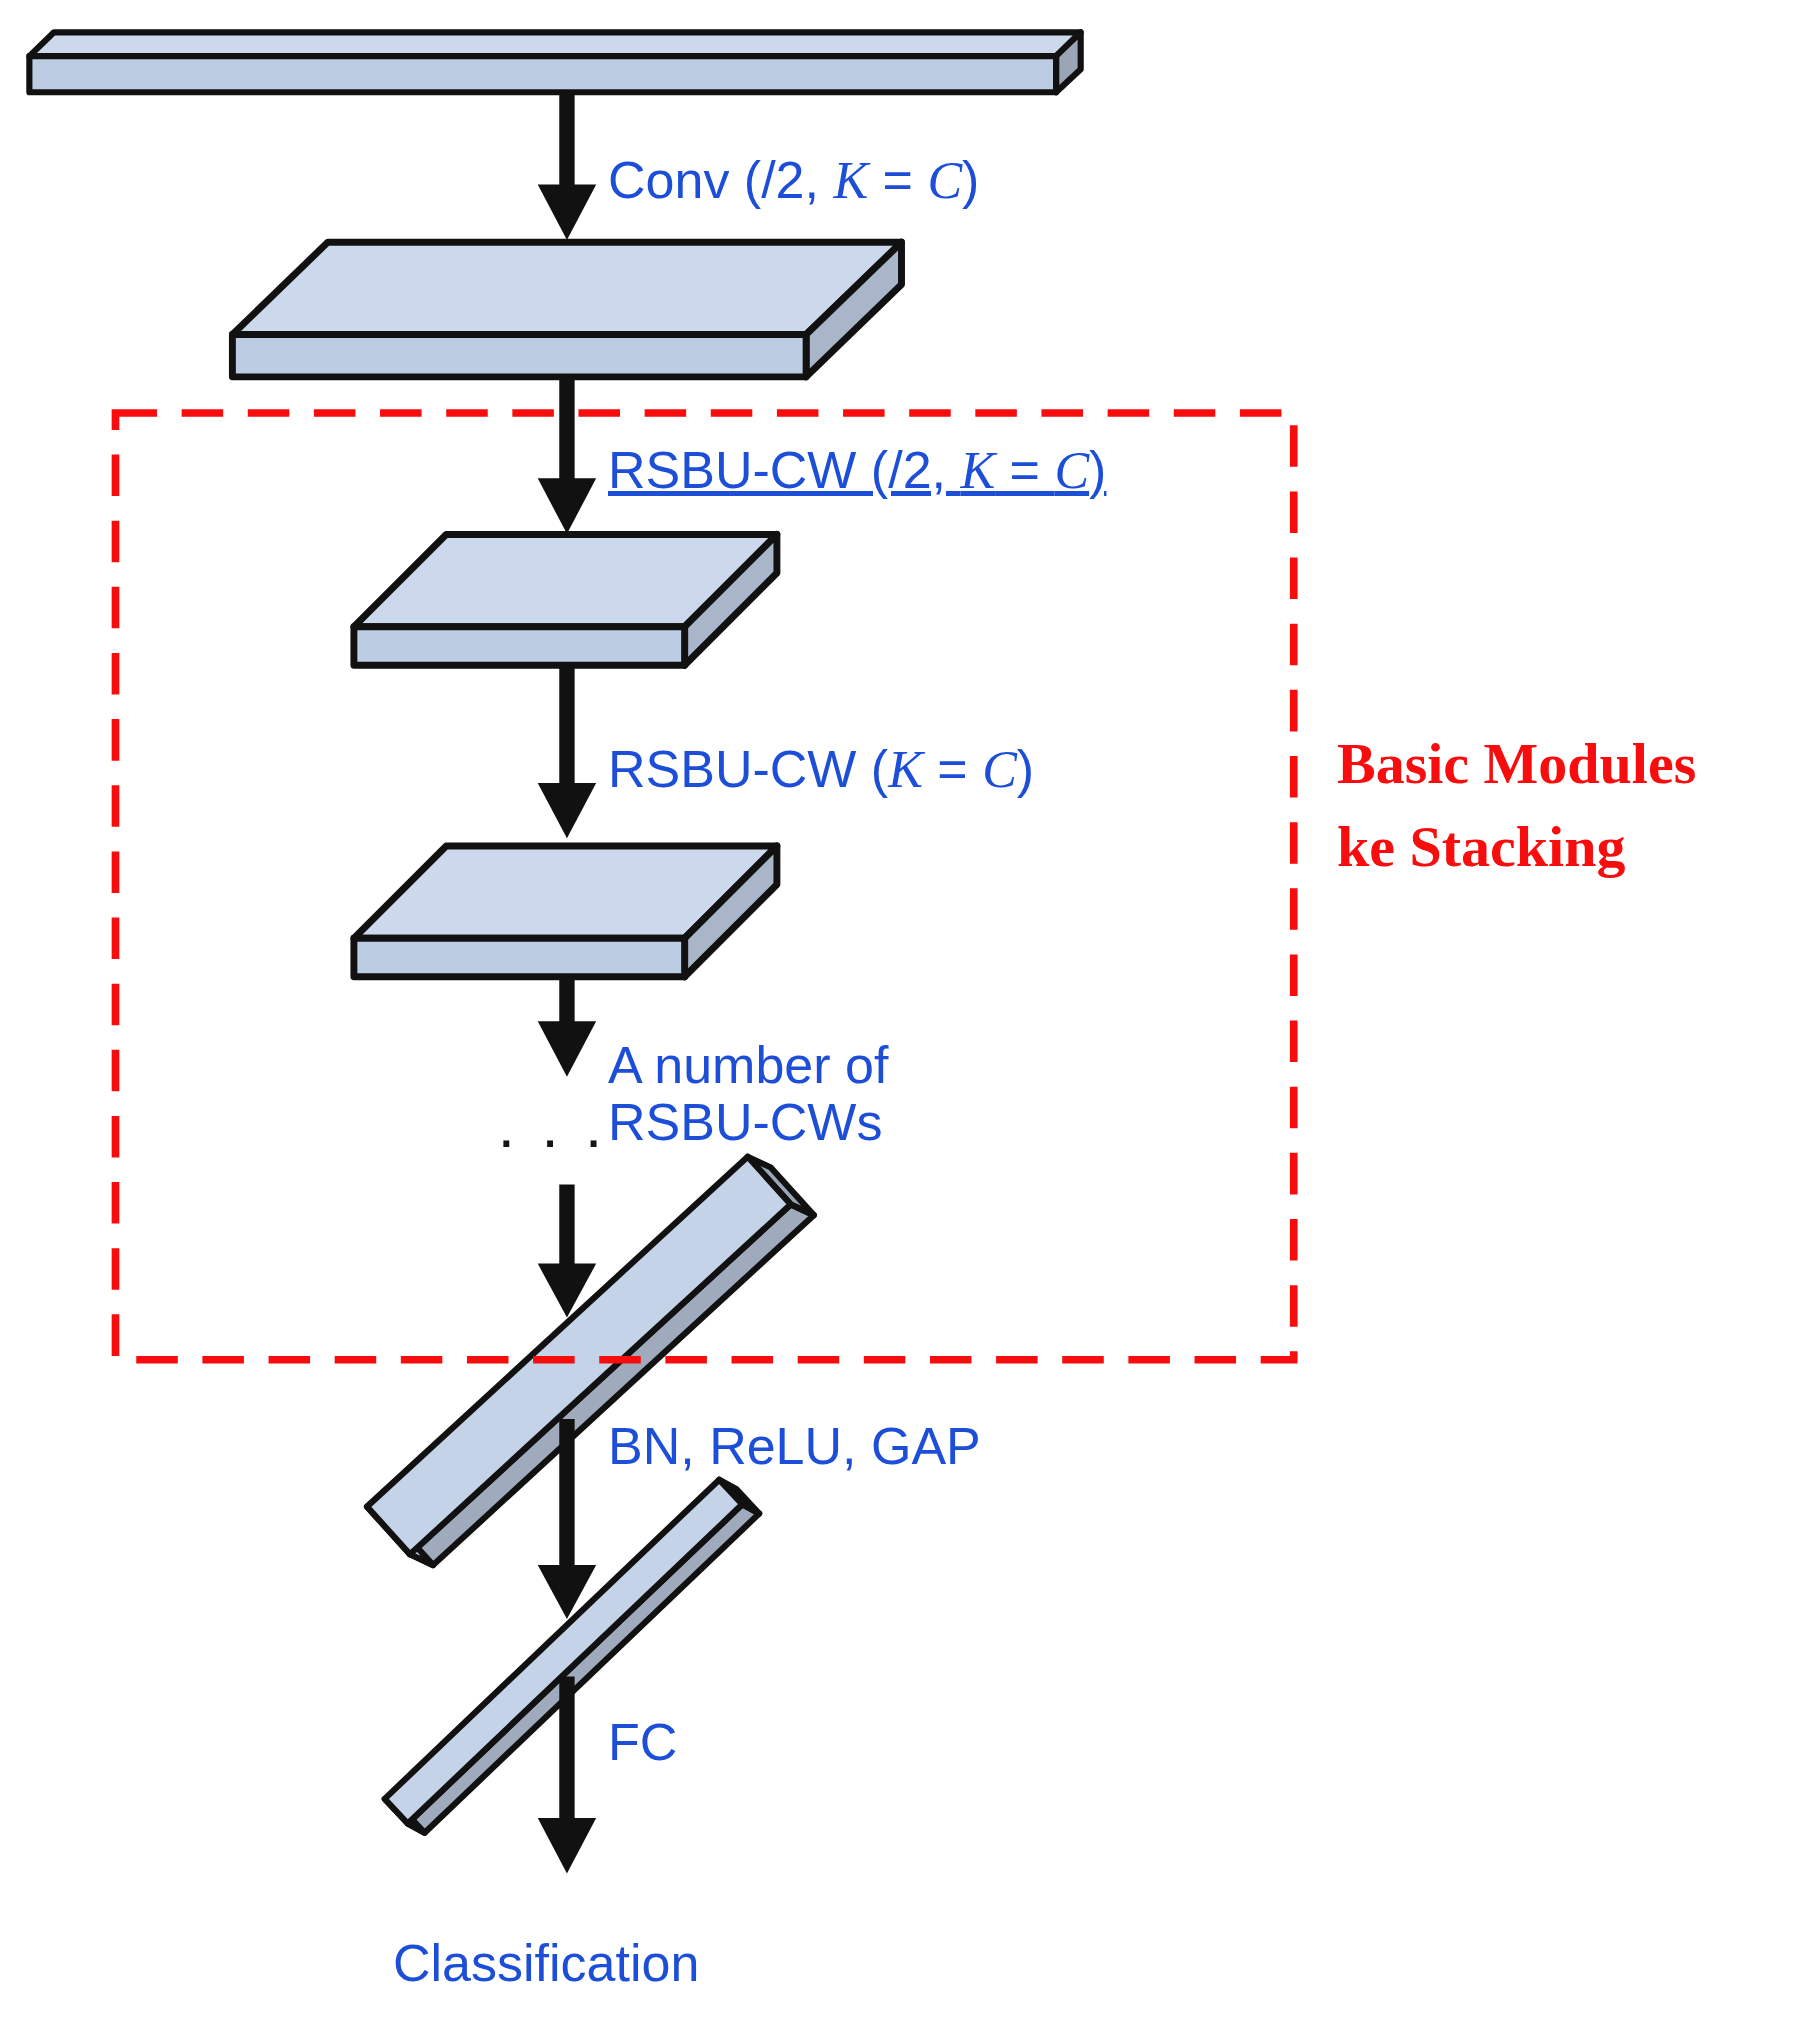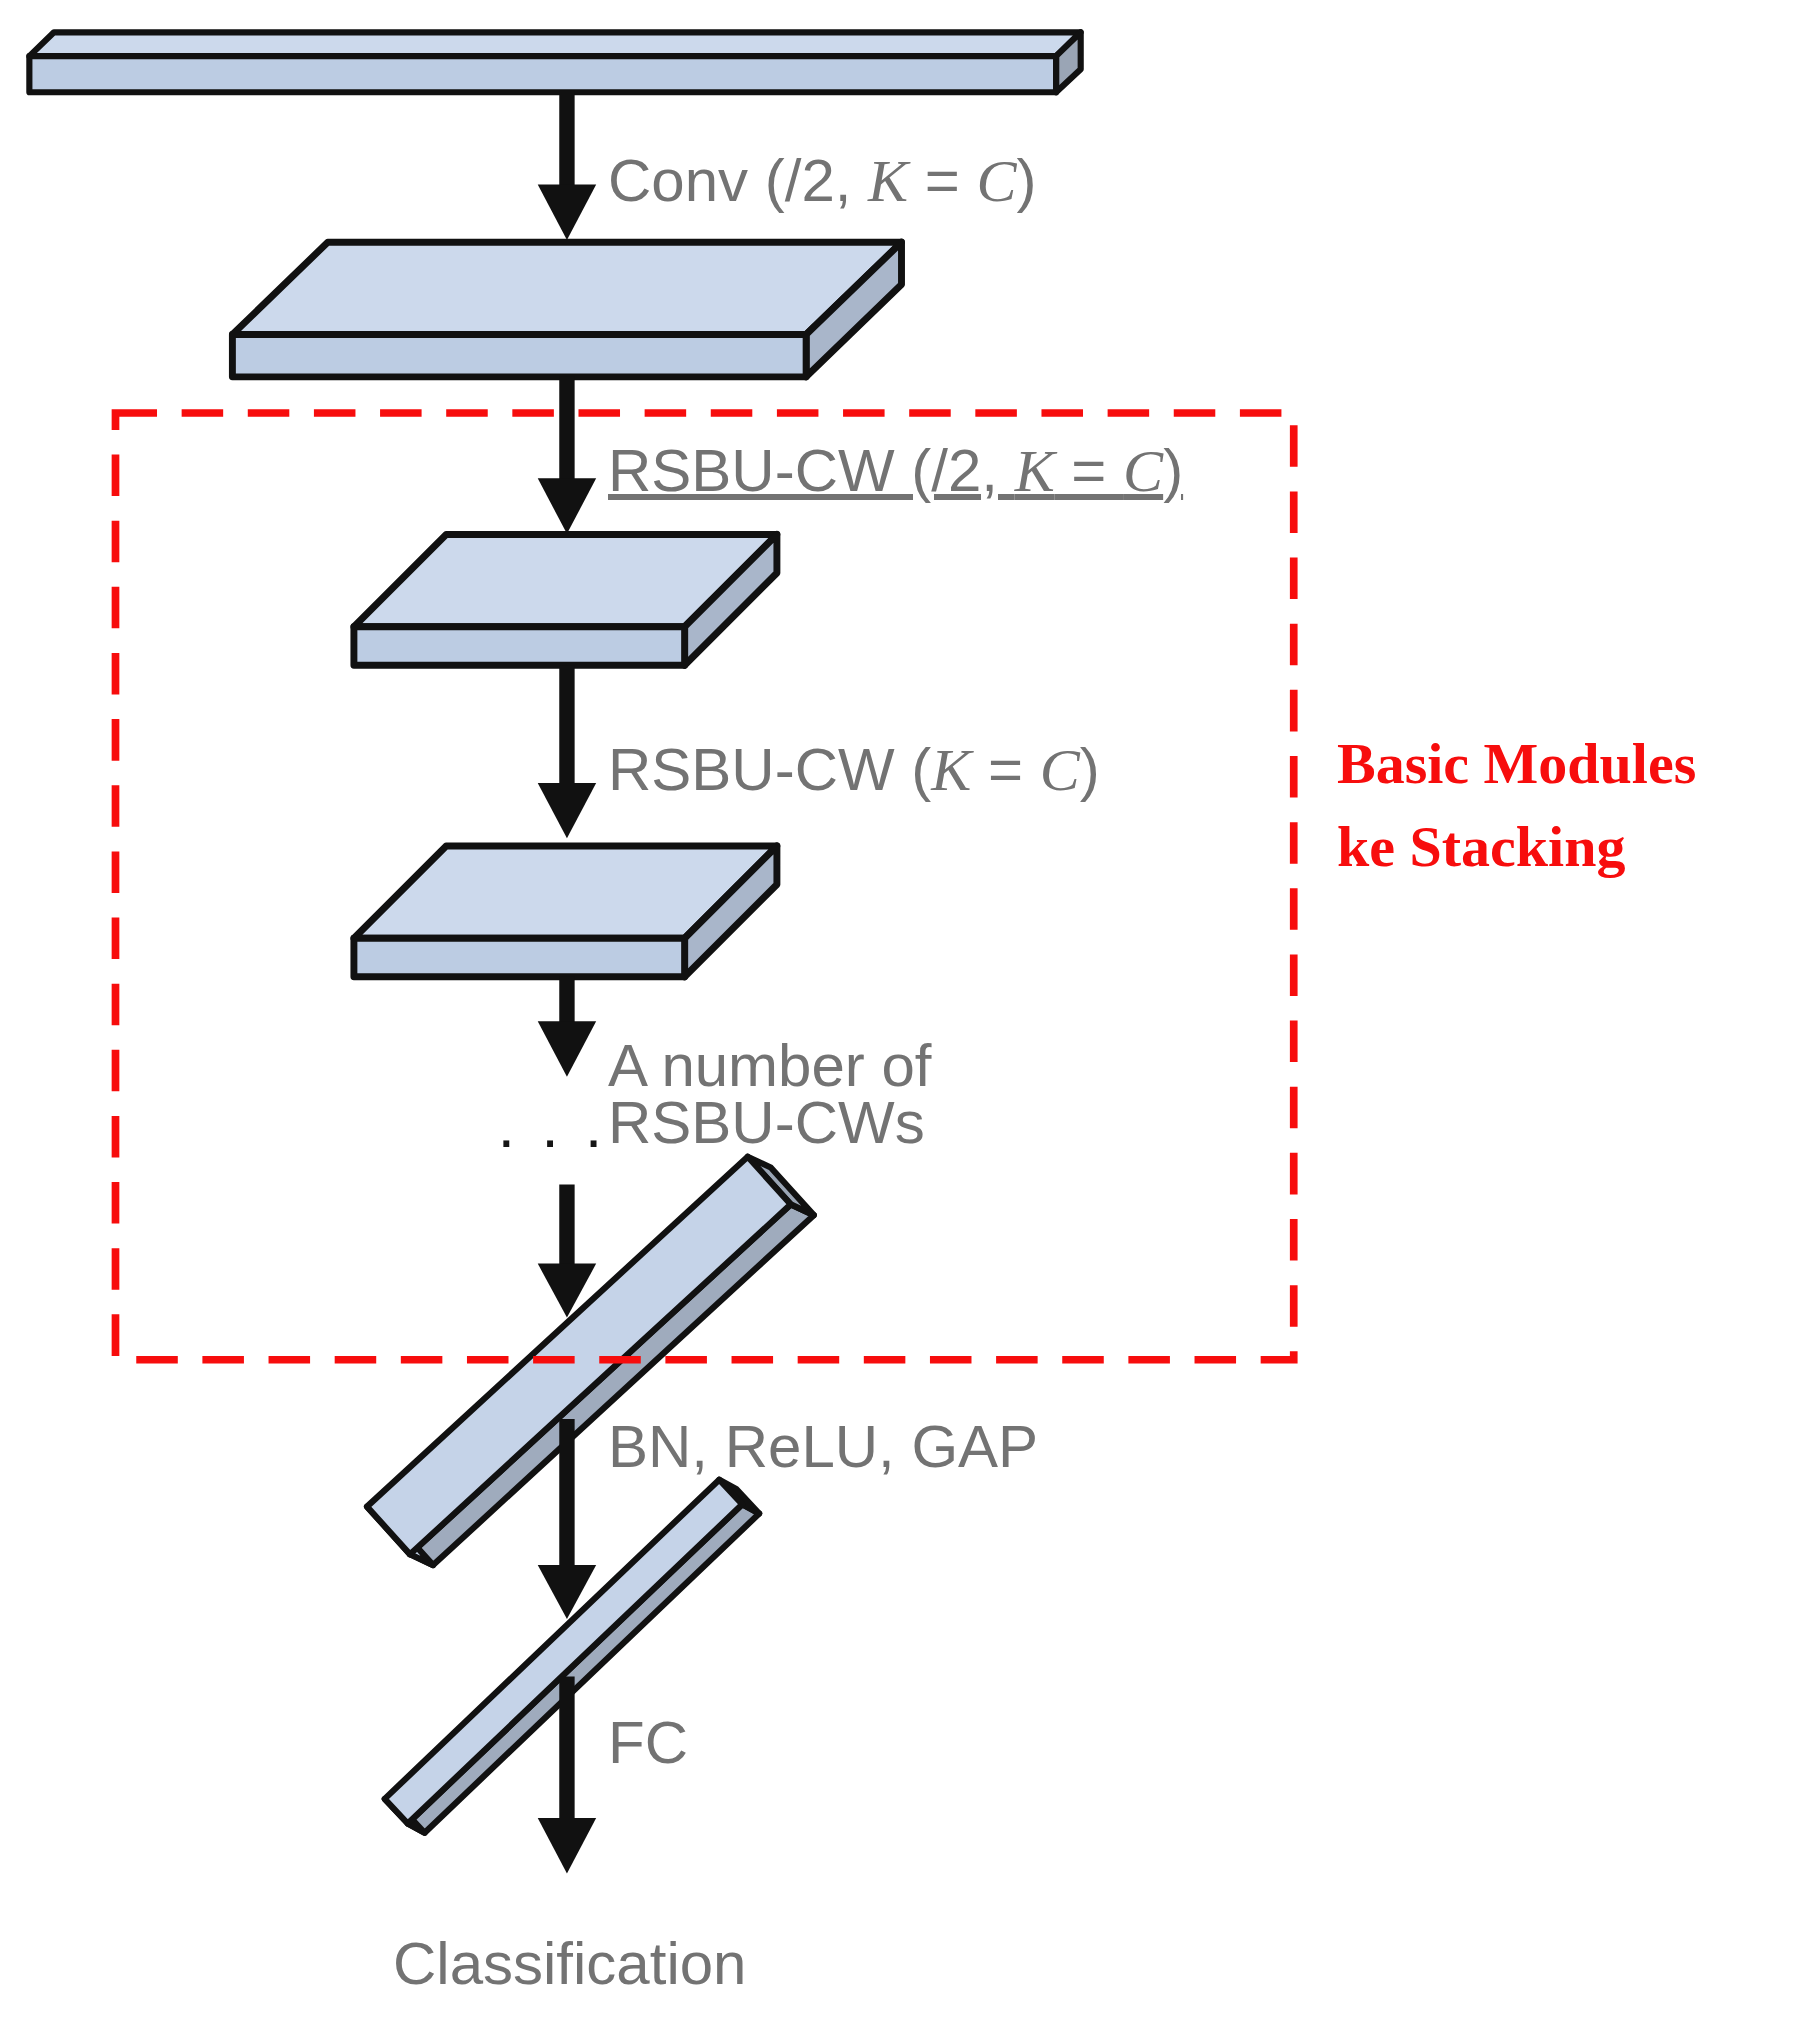--- a/index.html
+++ b/index.html
@@ -6,21 +6,21 @@
   .canvas{position:relative;width:1813px;height:2035px;background:#ffffff;overflow:hidden;
           font-family:"Liberation Sans",sans-serif;}
   .layer{position:absolute;left:0;top:0;}
   
   .outl{stroke:#111111;stroke-width:9;stroke-linejoin:round;}
   .outl-thin{stroke:#111111;stroke-width:8;stroke-linejoin:round;}
   .shaft{stroke:#111111;stroke-width:20;}
   .head{fill:#111111;stroke:none;}
   .dashedbox{fill:none;stroke:#f70d0d;stroke-width:10;stroke-dasharray:54 32;}
   
-  .lbl{position:absolute;font-size:60px;line-height:65px;color:#737373;white-space:nowrap;}
+  .lbl{position:absolute;font-size:52px;line-height:65px;color:#1d4ed8;white-space:nowrap;}
   .mv{font-family:"Liberation Serif",serif;font-style:italic;}
   .dots{position:absolute;font-size:62px;line-height:65px;color:#151515;letter-spacing:23px;white-space:nowrap;}
   .red-note{position:absolute;font-family:"Liberation Serif",serif;font-weight:bold;
             font-size:58px;line-height:83px;color:#f70d0d;white-space:nowrap;}
 </style>
 </head>
 <body>
 
 <div class="canvas">
 

